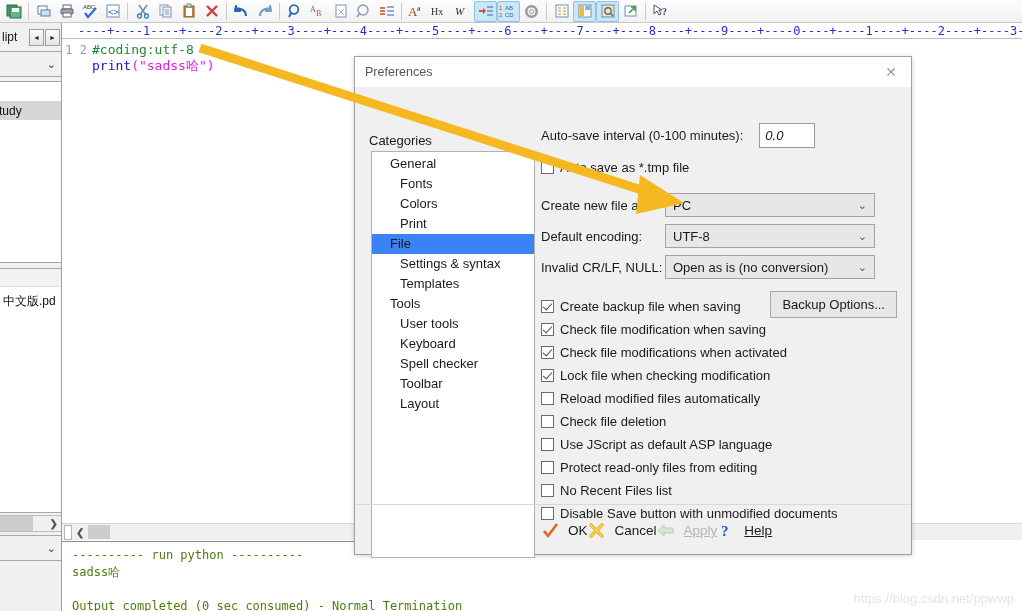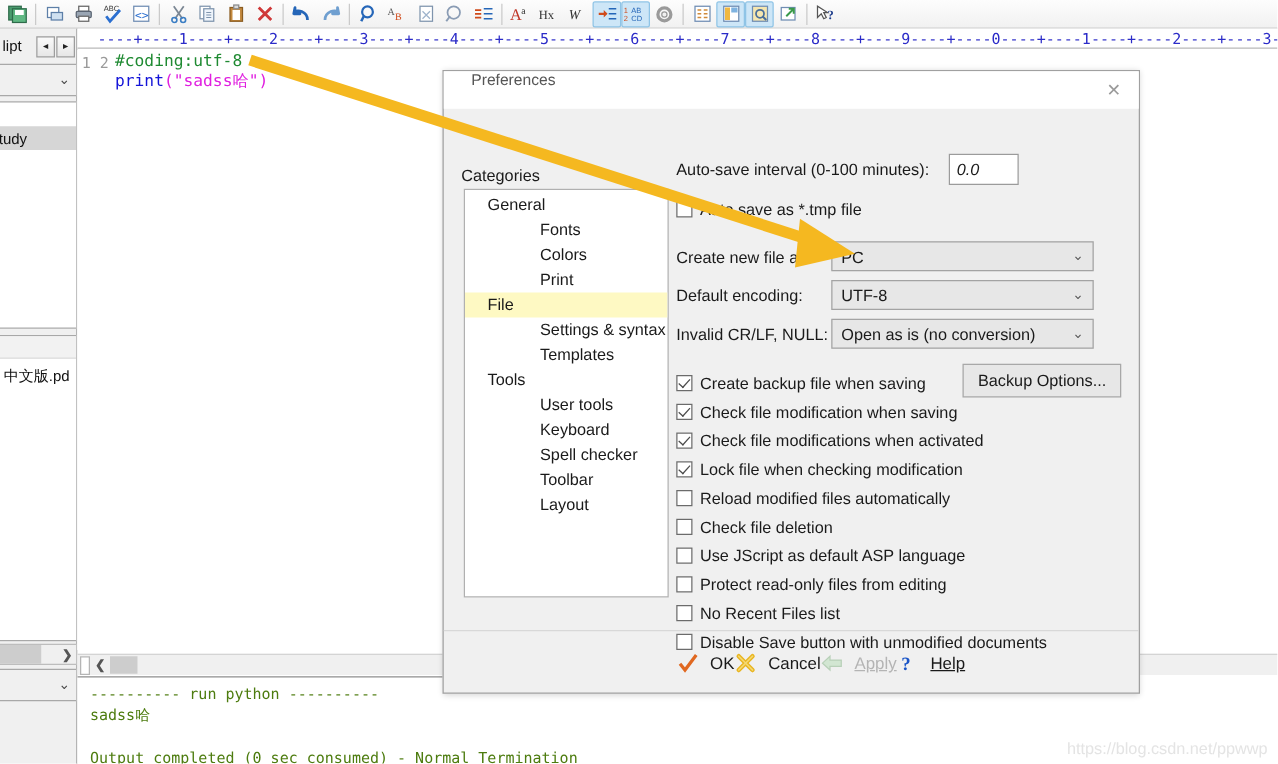--- a/index.html
+++ b/index.html
@@ -121,40 +121,40 @@
     padding: 5px 0 0 10px; line-height: 17px; white-space: pre; overflow: hidden;
   }
 
   
   .dialog {
     position: absolute; left: 354px; top: 56px; width: 558px; height: 499px;
     background: #f0f0f0; border: 1px solid #a0a0a0;
     box-shadow: 0 1px 5px rgba(0,0,0,0.18);
   }
   .dlg-title {
-    height: 30px; background: #ffffff; display: flex; align-items: flex-start;
-    padding-left: 22px; font-size: 12.5px; color: #565656;
+    height: 30px; background: #ffffff; display: flex; align-items: center;
+    padding-left: 10px; font-size: 12.5px; color: #565656;
   }
   .dlg-close {
     margin-left: auto; width: 40px; height: 30px; display: flex;
     align-items: center; justify-content: center; font-size: 14px; color: #9a9a9a;
   }
   .dlg-body { position: relative; height: 469px; }
 
   .cat-label { position: absolute; left: 14px; top: 46px; font-size: 13px; color: #1a1a1a; }
   .cat-list {
-    position: absolute; left: 16px; top: 64px; width: 164px; height: 327px;
+    position: absolute; left: 16px; top: 64px; width: 164px; height: 407px;
     background: #ffffff; border: 1px solid #b0b0b0; overflow: hidden; padding-top: 2px;
   }
   .cat-item {
     height: 20px; line-height: 20px; font-size: 13px; color: #1a1a1a;
     padding-left: 18px; white-space: nowrap;
   }
-  .cat-item.child { padding-left: 60px; }
-  .cat-item.sel { background: #fef9c3; }
+  .cat-item.child { padding-left: 28px; }
+  .cat-item.sel { background: #3b82f6; }
 
   .right-pane { position: absolute; left: 186px; top: 36px; width: 360px; }
 
   .field-row { display: flex; align-items: center; margin-bottom: 8px; }
   .field-label { font-size: 13px; color: #1a1a1a; white-space: nowrap; }
   .txt-input {
     width: 56px; height: 25px; background: #ffffff; border: 1px solid #9b9b9b;
     font-size: 13px; color: #1a1a1a; padding: 0 5px; line-height: 23px;
     margin-left: 16px;
     font-style: italic;

